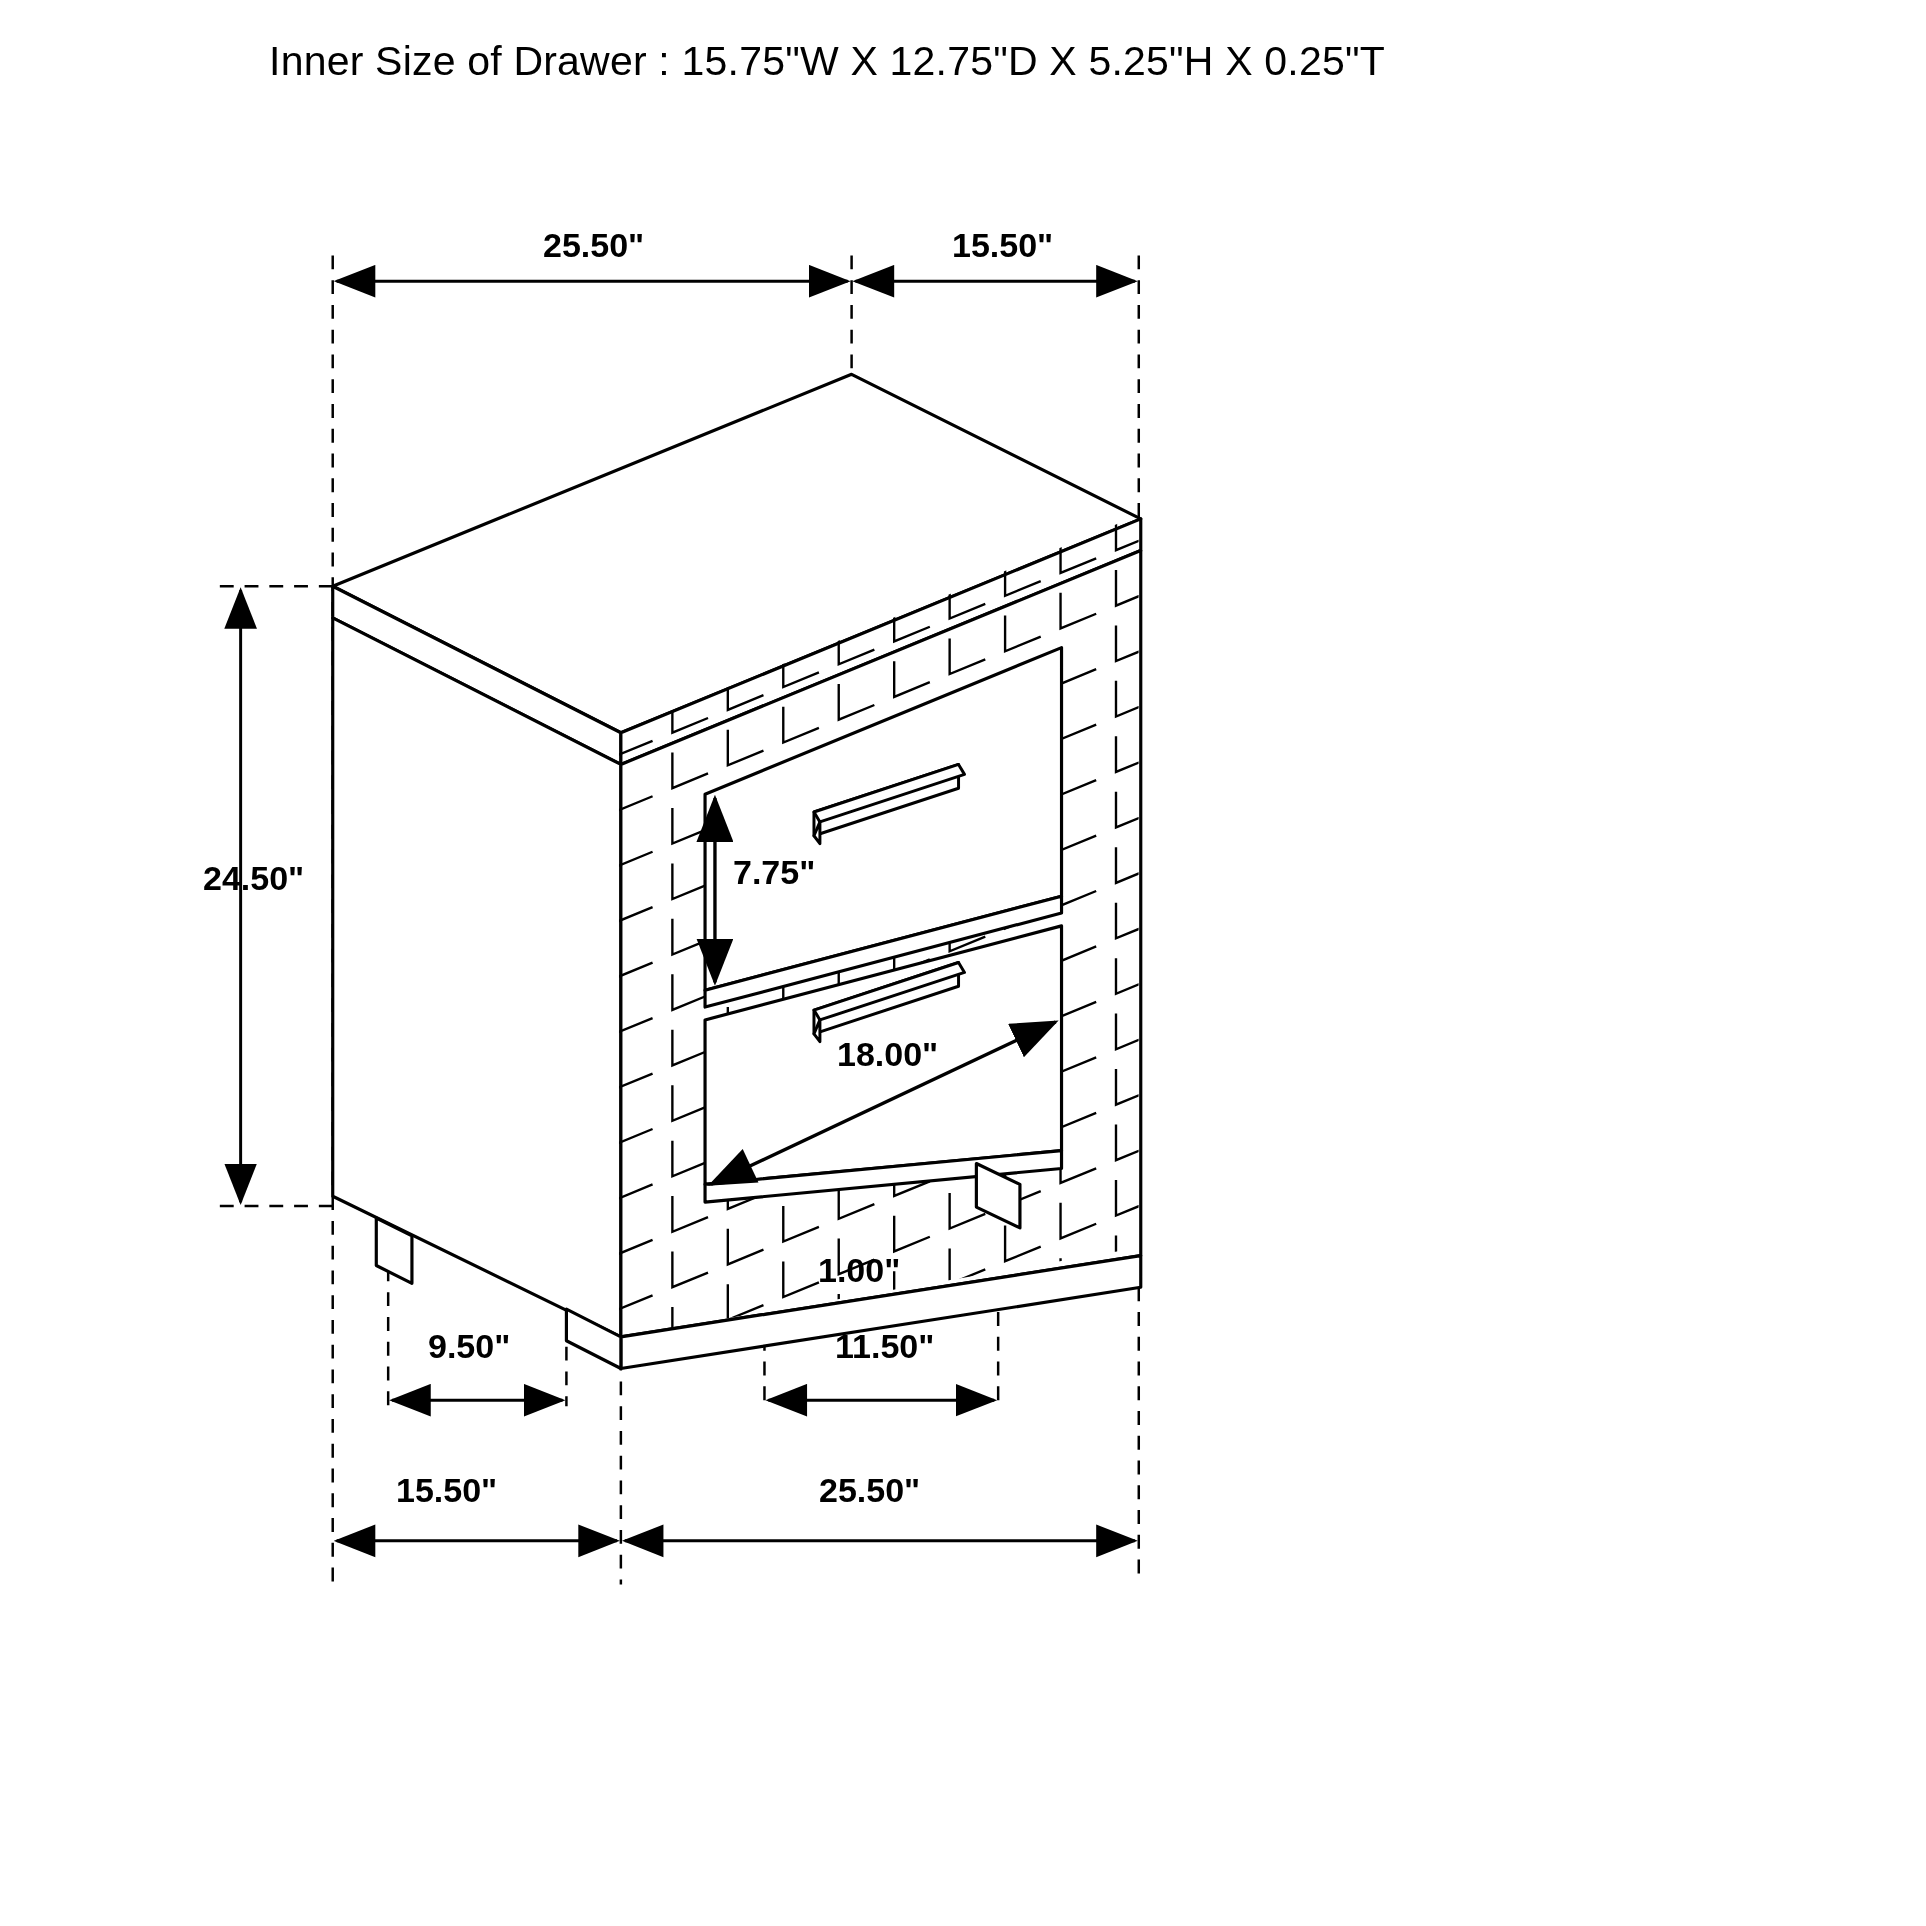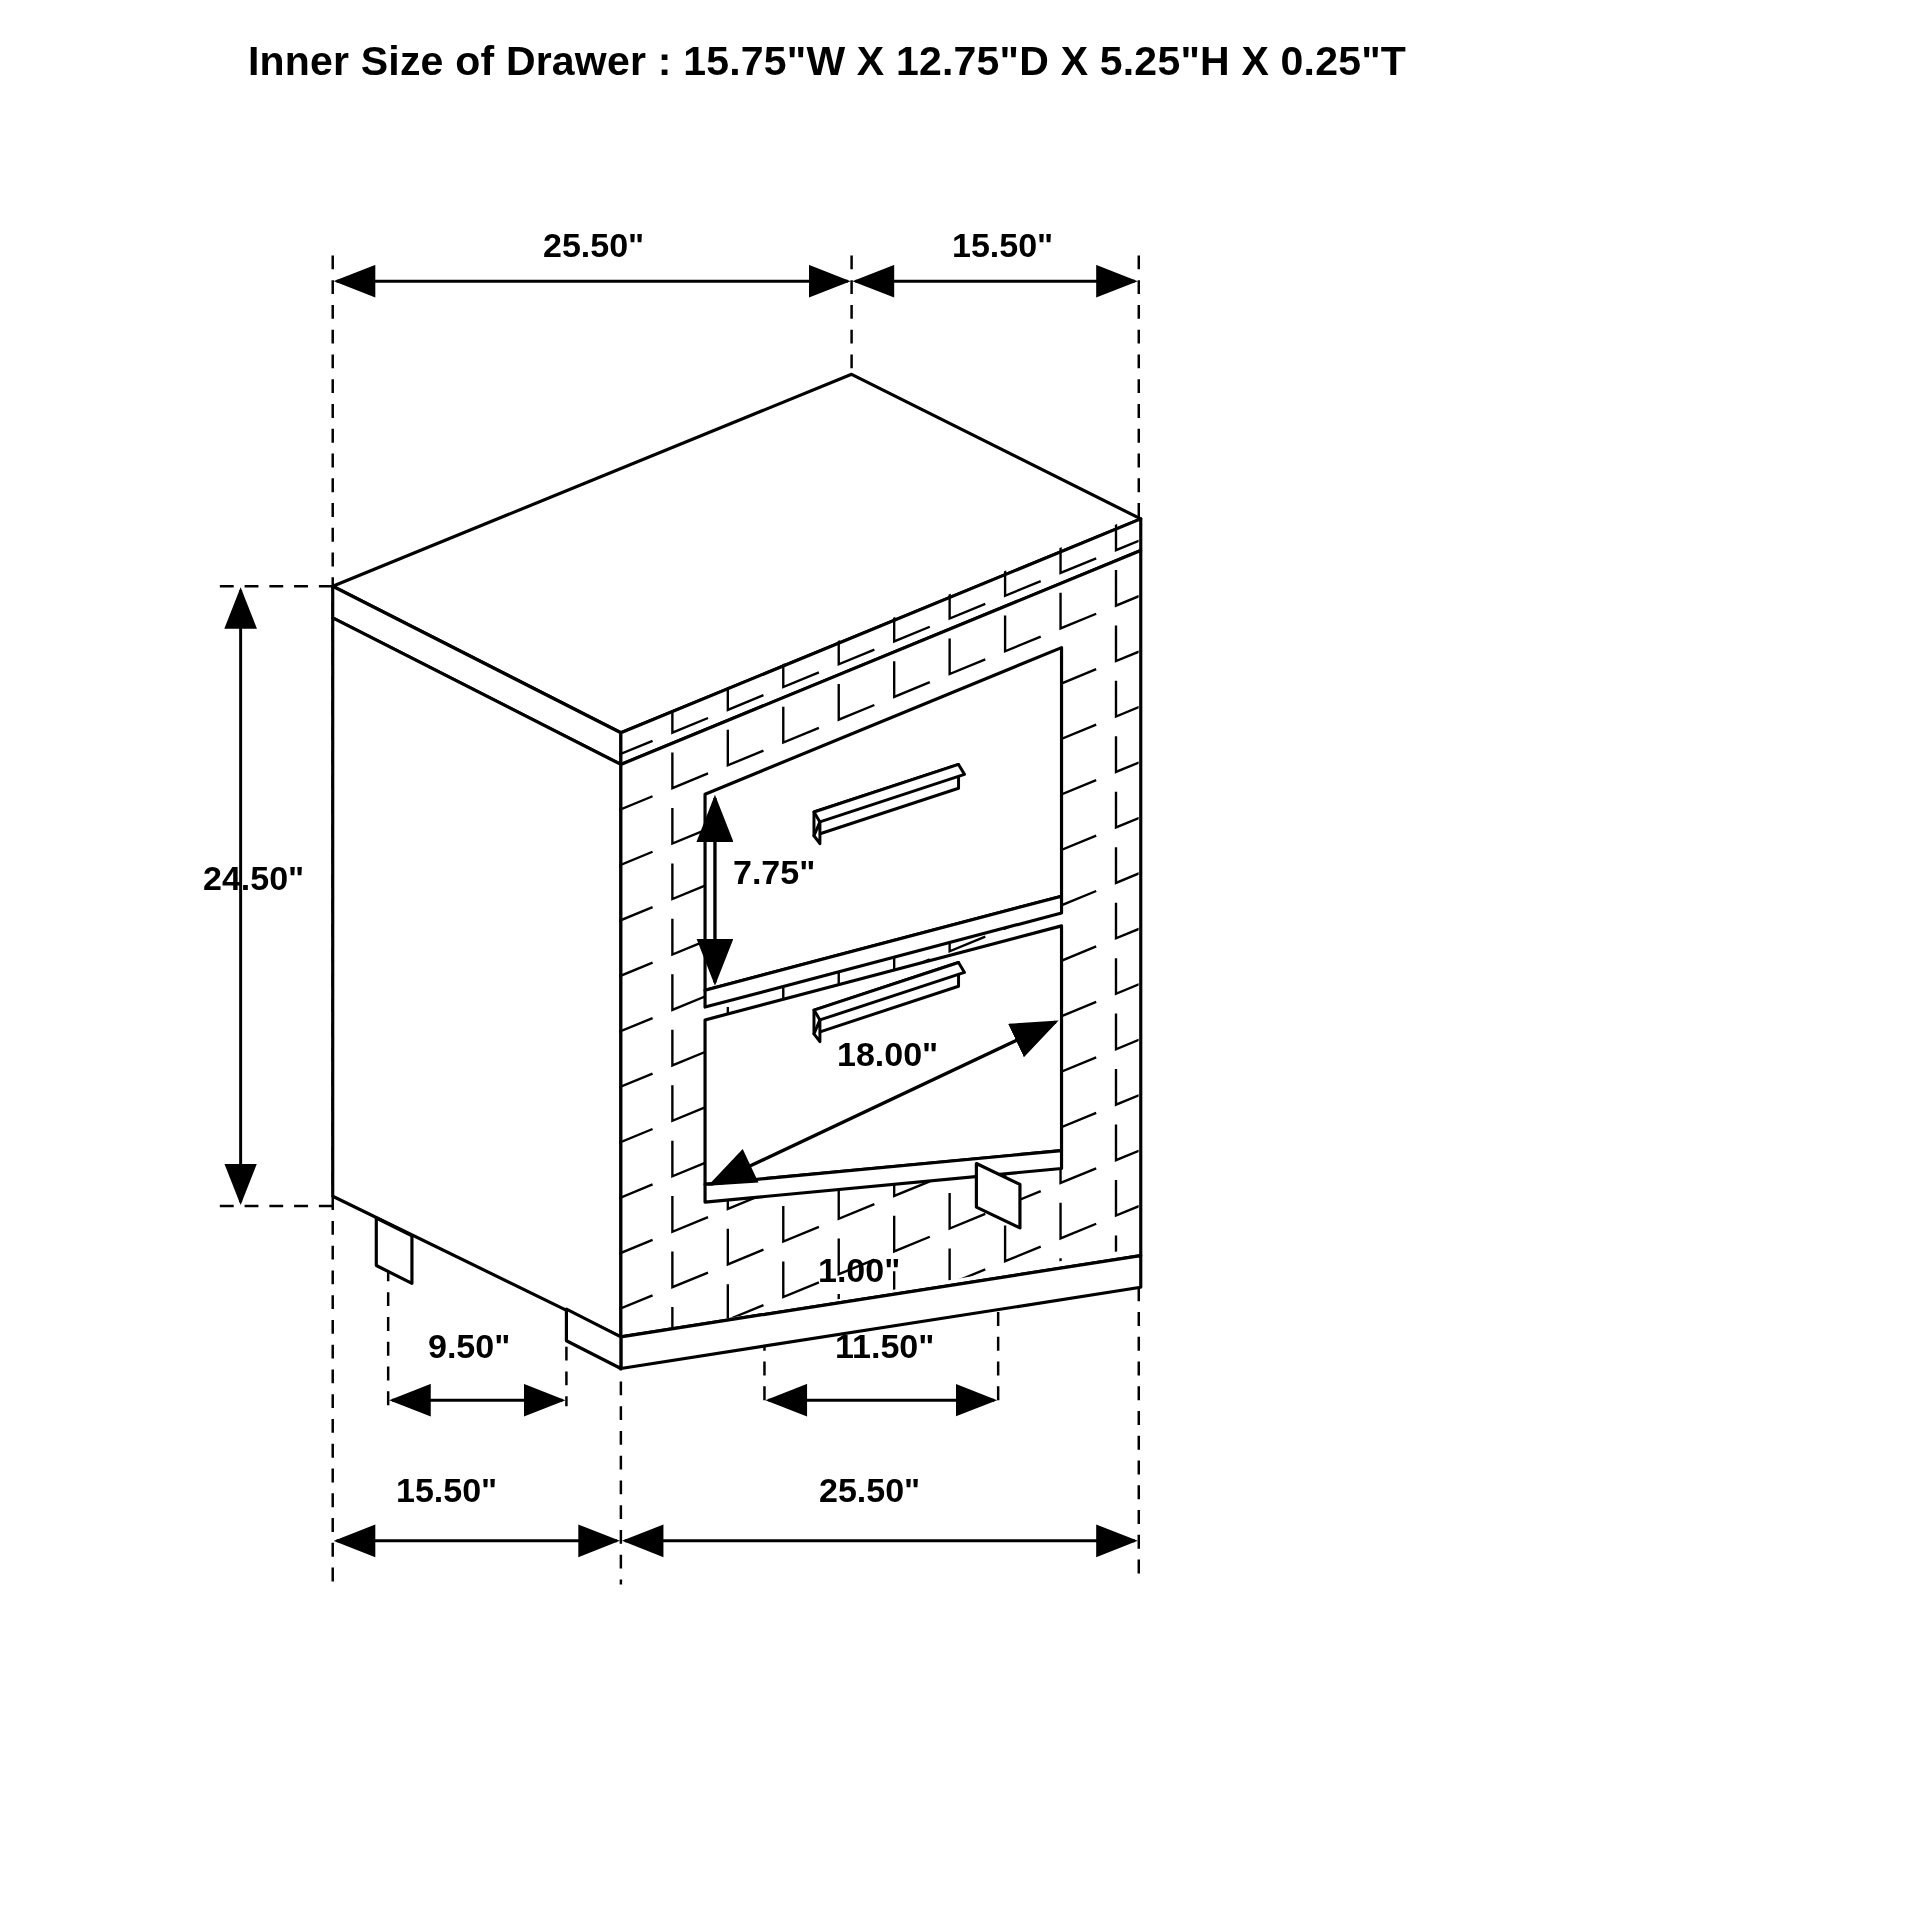--- a/index.html
+++ b/index.html
@@ -20,21 +20,21 @@
     width: 1927px;
     height: 1927px;
   }
   #title {
     position: absolute;
     top: 38px;
     left: 0;
     width: 1654px;
     text-align: center;
     font-size: 41px;
-    font-weight: bold;
+    font-weight: normal;
     letter-spacing: 0.2px;
     white-space: nowrap;
   }
   svg#drawing {
     position: absolute;
     top: 0;
     left: 0;
     width: 1927px;
     height: 1927px;
   }

